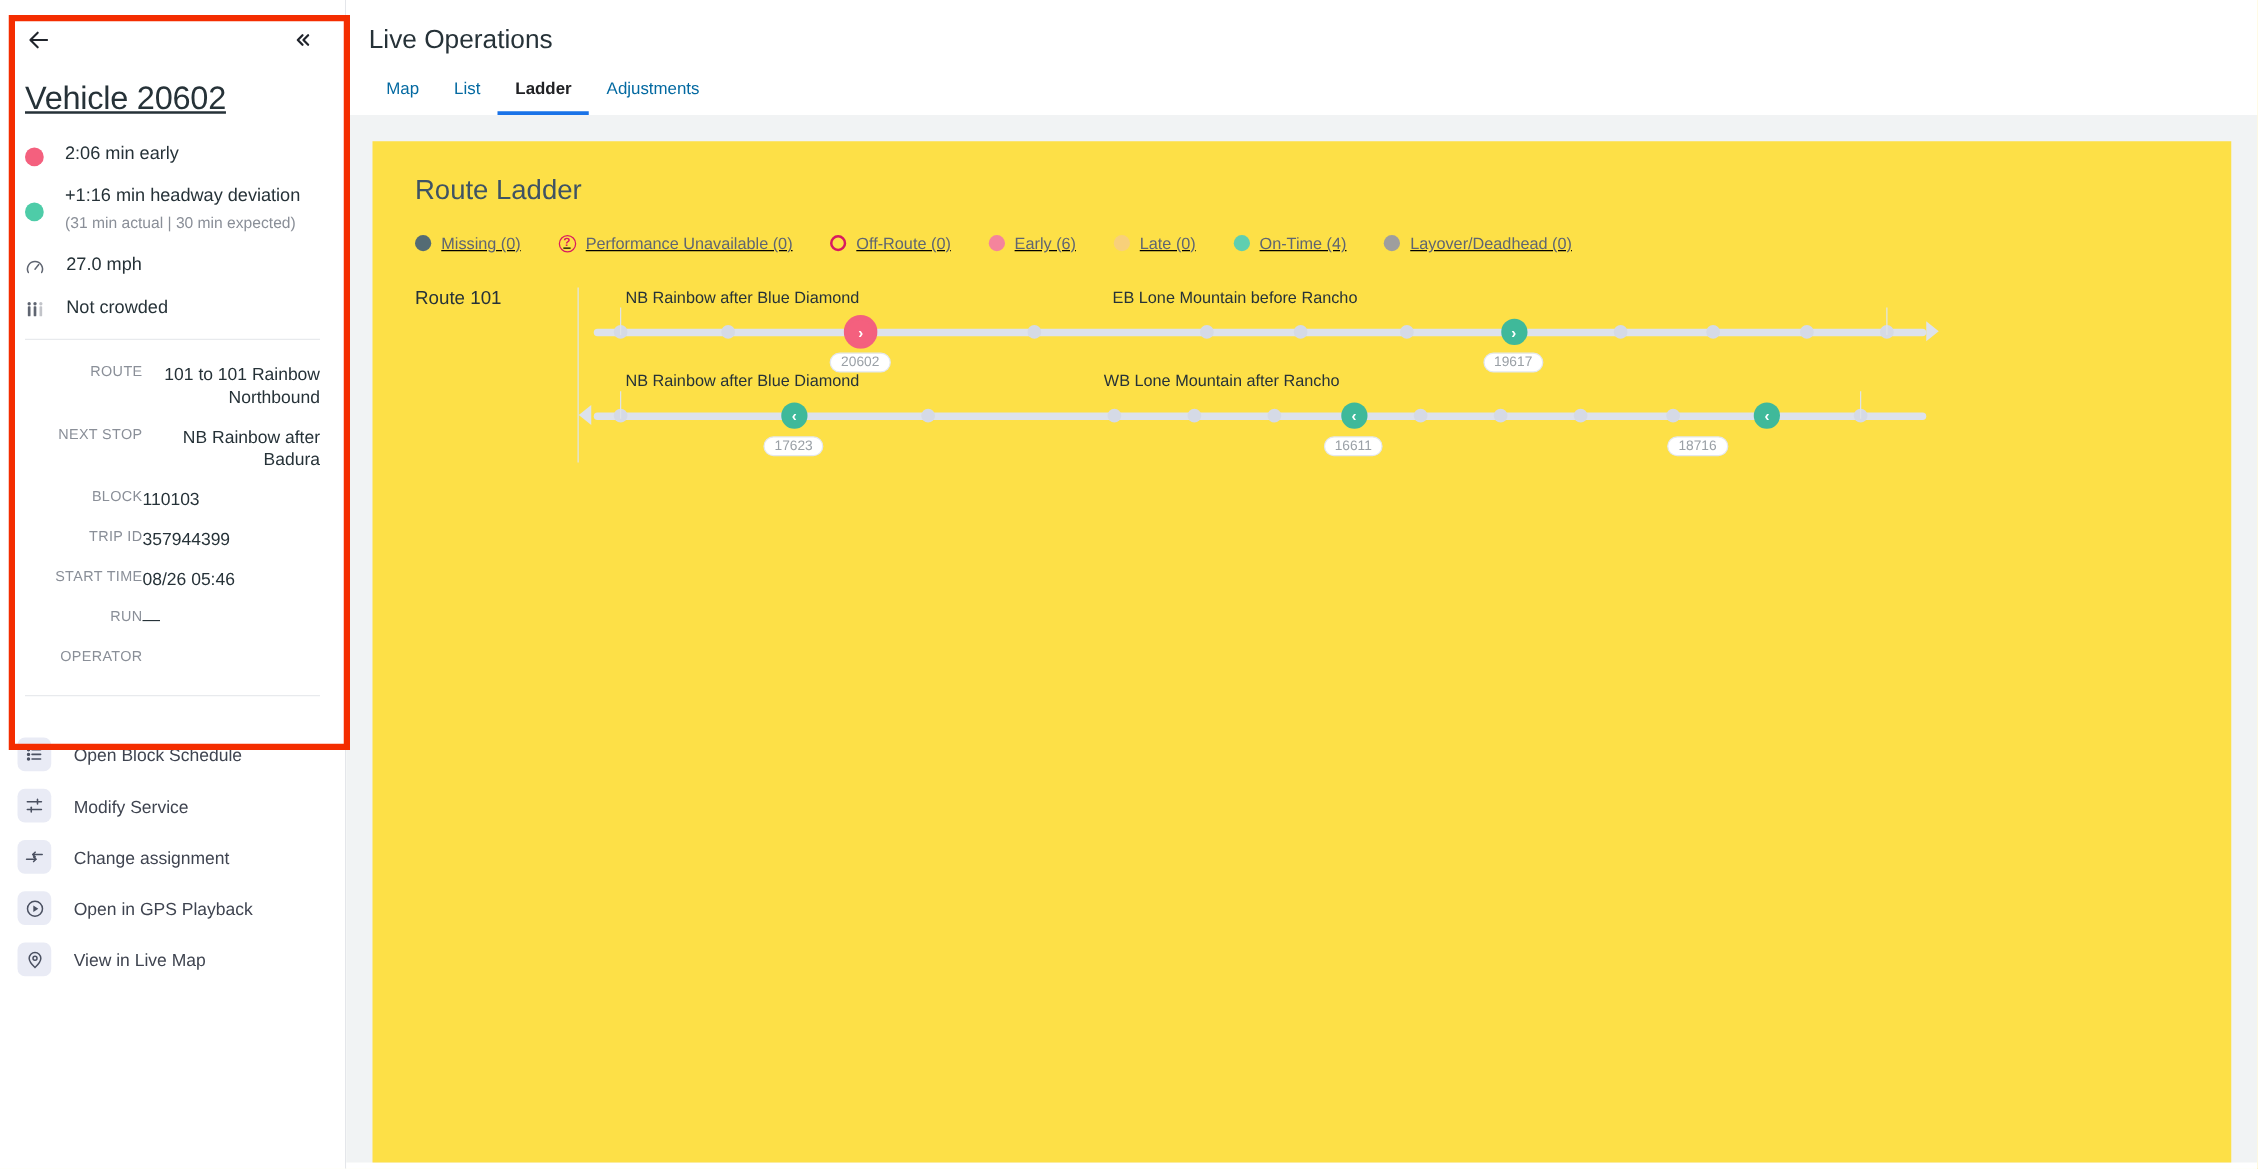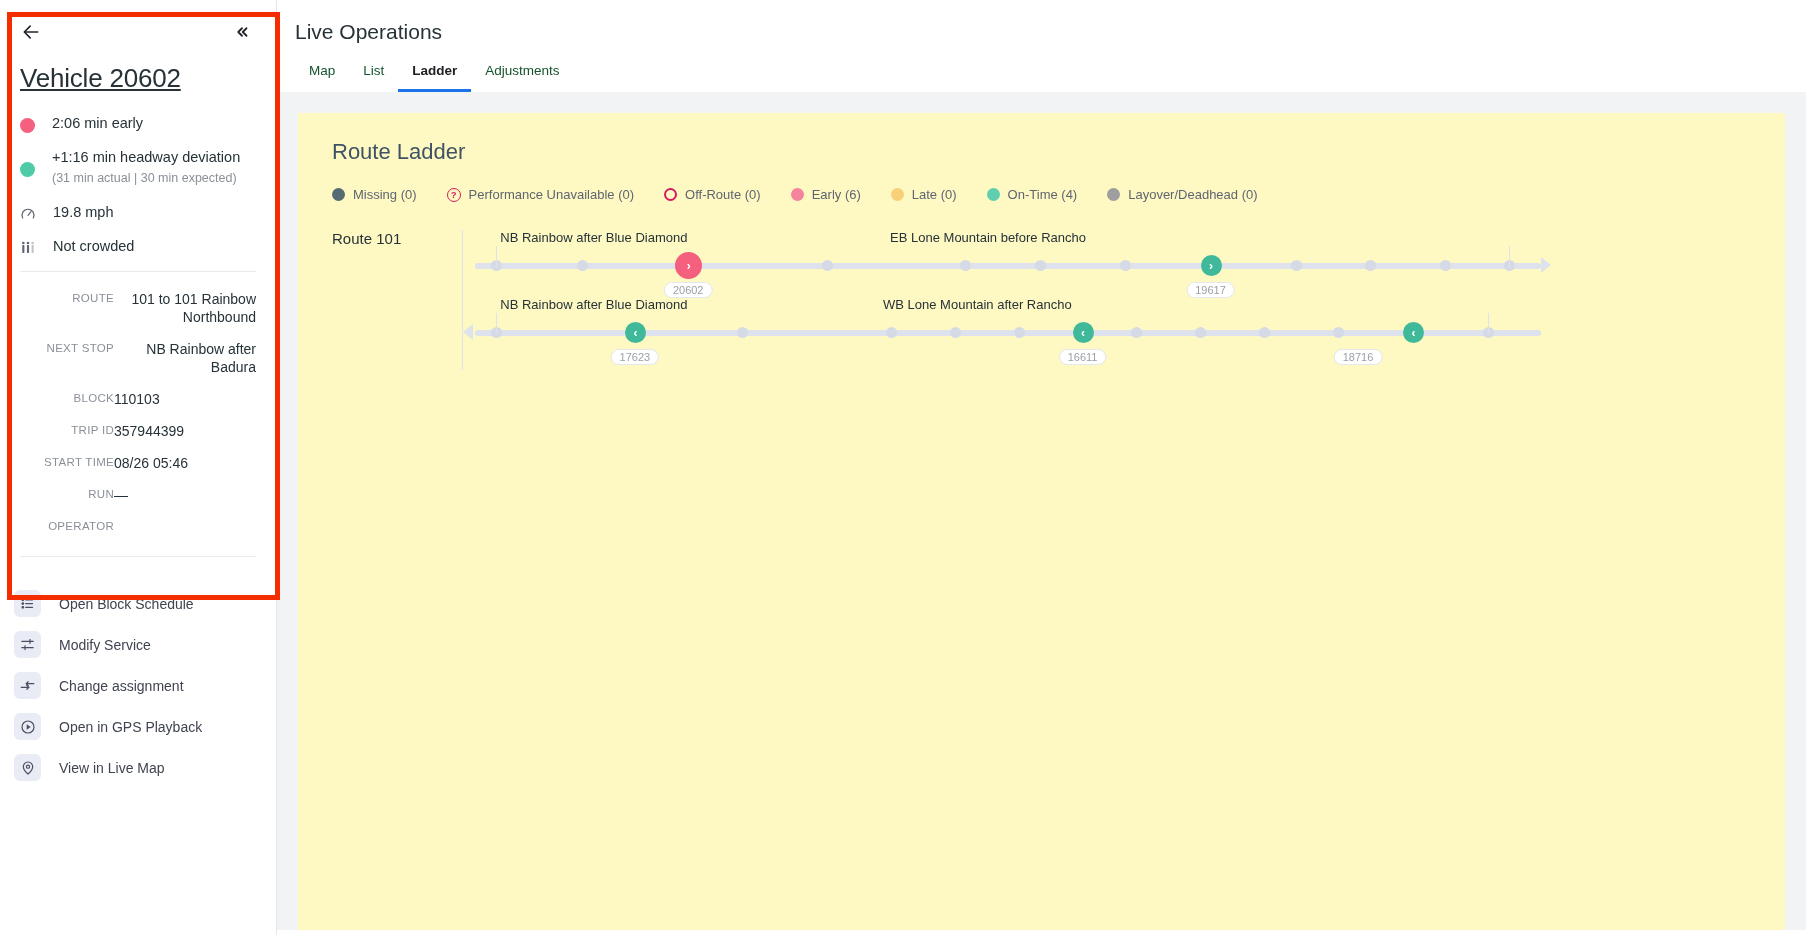--- a/index.html
+++ b/index.html
@@ -72,30 +72,30 @@
     flex: 0 0 27px;
   }
   .action-label { font-size: 14px; color: #3f4450; margin-left: 18px; }
 
   
   .main { flex: 1 1 auto; height: 935px; position: relative; background: #ffffff; }
   .main-header { padding: 20px 0 0 18px; background: #fff; }
   .page-title { font-size: 21px; color: #263238; font-weight: 400; }
   .tabs { display: flex; margin-top: 19px; }
   .tab {
-    font-size: 13.5px; color: #14532d; padding: 0 14px 11px 14px;
+    font-size: 13.5px; color: #0369a1; padding: 0 14px 11px 14px;
     cursor: pointer; border-bottom: 3px solid transparent;
   }
   .tab.active { color: #202124; font-weight: bold; border-bottom-color: #1a73e8; }
 
   .content-bg { background: #f1f3f4; height: 838px; padding: 21px 21px 0 21px; }
-  .card { background: #fef9c3; height: 100%; padding: 26px 0 0 34px; position: relative; }
+  .card { background: #fde047; height: 100%; padding: 26px 0 0 34px; position: relative; }
   .card-title { font-size: 22px; color: #3f5364; font-weight: 400; }
 
-  .legend { display: flex; align-items: center; margin-top: 22px; flex-wrap: wrap; }
+  .legend { display: flex; align-items: center; margin-top: 22px; flex-wrap: wrap; text-decoration: underline; }
   .legend-item { display: flex; align-items: center; margin-right: 30px; }
   .legend-dot { width: 13px; height: 13px; border-radius: 50%; flex: 0 0 13px; }
   .legend-ring {
     width: 13px; height: 13px; border-radius: 50%; flex: 0 0 13px;
     background: transparent; border: 2px solid #d81b60;
   }
   .legend-q {
     width: 14px; height: 14px; border-radius: 50%; flex: 0 0 14px;
     border: 1.6px solid #d81b60; color: #d81b60;
     font-size: 9.5px; line-height: 11px; text-align: center; font-weight: bold;
@@ -193,21 +193,21 @@
         </div>
       </div>
       <div class="status-row">
         <span class="glyph-ico">
           <svg width="16" height="16" viewBox="0 0 24 24" fill="none" stroke="currentColor" stroke-width="1.8" stroke-linecap="round">
             <path d="M4 18a9 9 0 1 1 16 0"></path>
               <line x1="12" y1="14" x2="16.5" y2="8.5"></line>
           </svg>
         </span>
         <div class="status-text">
-          <div class="status-main">19.8 mph</div>
+          <div class="status-main">27.0 mph</div>
         </div>
       </div>
       <div class="status-row">
         <span class="glyph-ico">
           <svg width="16" height="16" viewBox="0 0 24 24" fill="currentColor">
             <circle cx="5" cy="4.5" r="2"></circle>
               <rect x="3.4" y="7.5" width="3.2" height="12" rx="1"></rect>
             <circle cx="12" cy="4.5" r="2"></circle>
               <rect x="10.4" y="7.5" width="3.2" height="12" rx="1"></rect>
             <circle cx="19" cy="4.5" r="2" opacity="0.38"></circle>

